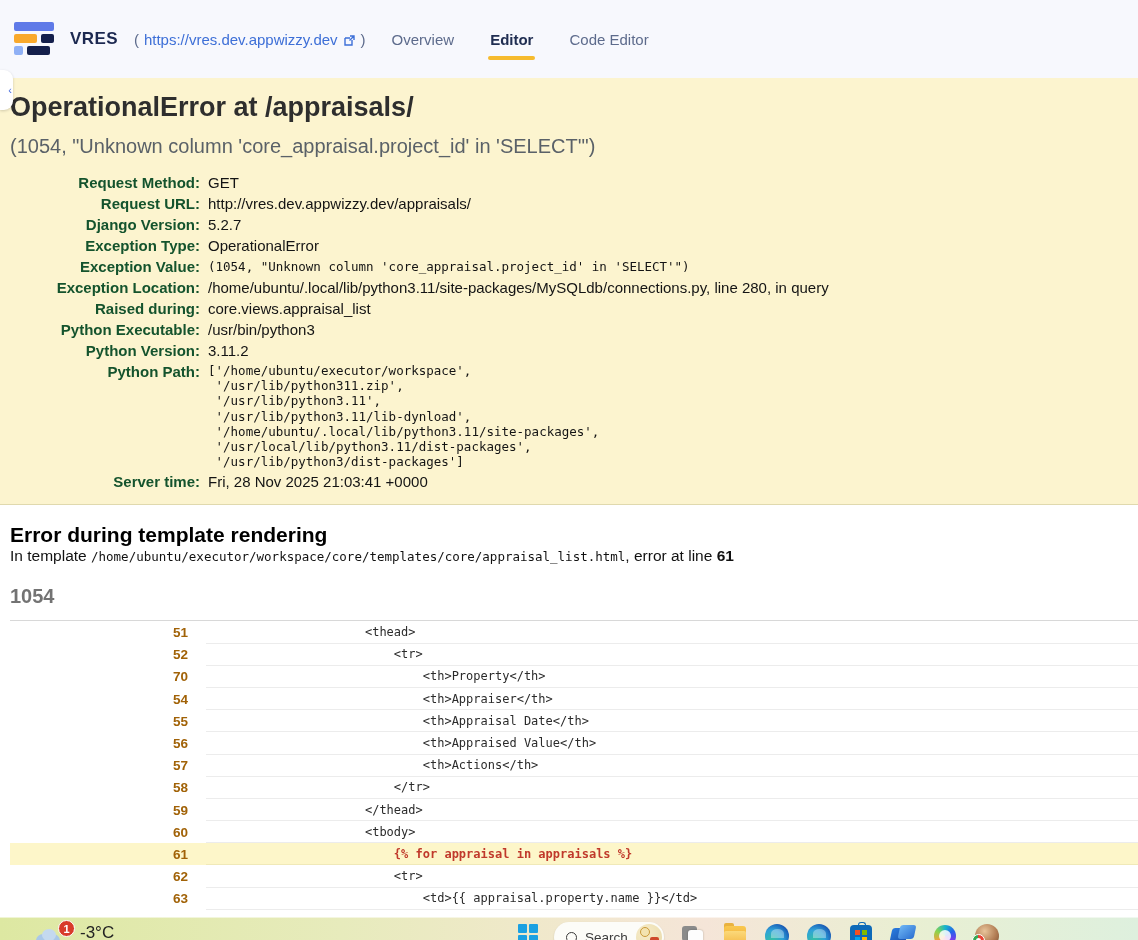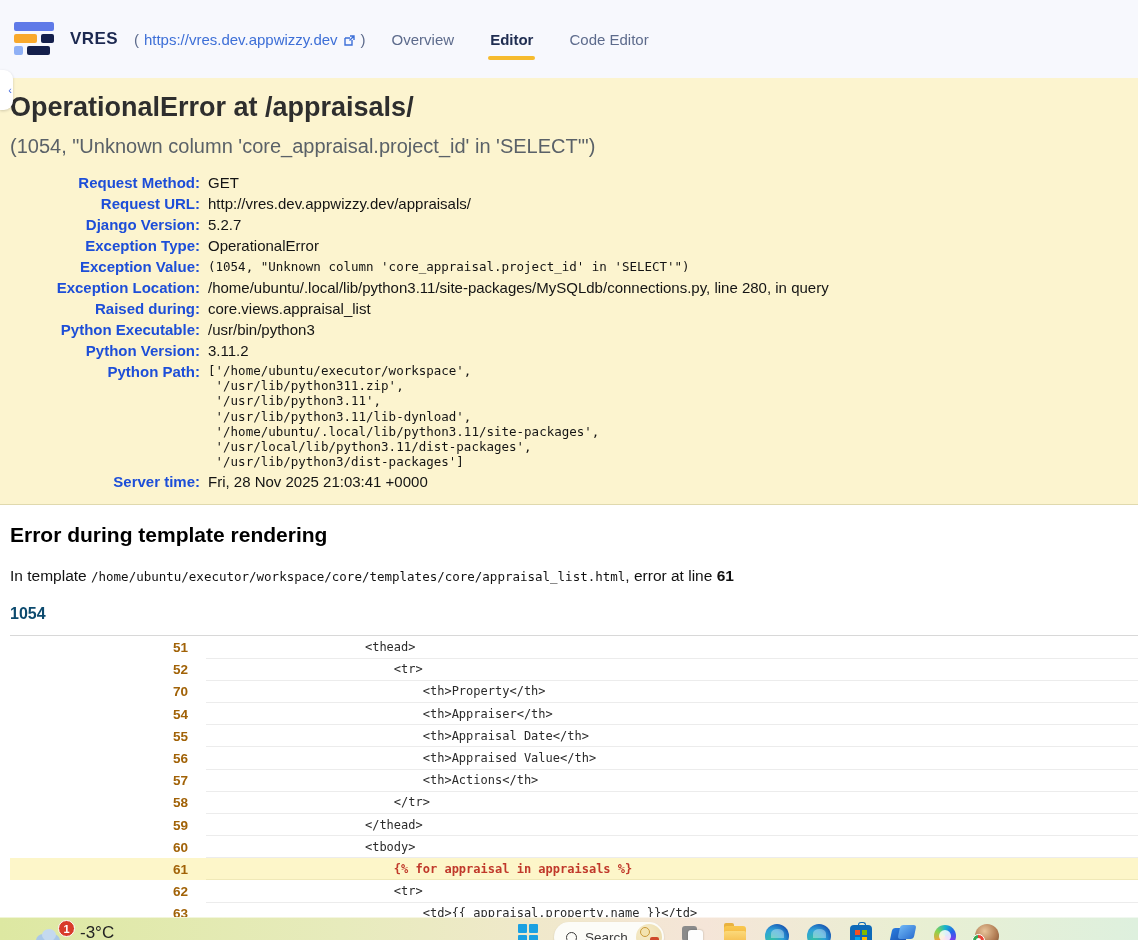--- a/index.html
+++ b/index.html
@@ -31,33 +31,33 @@
            border-radius:0 9px 9px 0; box-shadow:0 1px 3px rgba(0,0,0,.18); z-index:5;
            display:flex; align-items:center; justify-content:flex-end; cursor:pointer; }
   .notch span { color:#4a6fe0; font-size:11px; line-height:1; margin-right:1px; }
 
   
   .summary { background:#fcf4cf; border-bottom:1px solid #e0d9ae; padding:14px 10px 12px 10px; }
   .summary h1 { font-size:27px; font-weight:700; color:#2e2e2e; }
   .summary h2 { font-size:20px; font-weight:400; color:#5a6168; margin-top:12px; }
   .meta { margin-top:14px; width:100%; border-collapse:collapse; }
   .meta th { width:198px; text-align:right; vertical-align:top; font-size:15px;
-             color:#1d4ed8; padding:2px 8px 2px 0; white-space:nowrap; }
+             color:#14532d; padding:2px 8px 2px 0; white-space:nowrap; }
   .meta td { font-size:15px; color:#141414; padding:2px 0; }
   .meta td.mono, .mono { font-family:"DejaVu Sans Mono","Liberation Mono",monospace; font-size:12.5px; }
   .meta td pre { font-family:"DejaVu Sans Mono","Liberation Mono",monospace; font-size:12.5px;
                  line-height:15.2px; white-space:pre; }
 
   
   .tplsec { padding:18px 0 0 10px; }
   .tplsec h3 { font-size:21px; font-weight:bold; color:#000; }
-  .intro { margin-top:20px; font-size:15.5px; color:#111; }
+  .intro { font-size:15.5px; color:#111; }
   .intro .path { font-family:"DejaVu Sans Mono","Liberation Mono",monospace; font-size:12.5px; }
   .intro b { font-weight:bold; }
-  .codelabel { margin-top:20px; font-size:16px; font-weight:bold; color:#0c4a6e; }
+  .codelabel { margin-top:20px; font-size:20px; font-weight:bold; color:#737373; }
 
   
   .code-table { margin:12px 0 0 10px; border-top:1px solid #d8d8d8; }
   .crow { display:flex; height:22.2px; align-items:center; }
   .lineno { width:196px; text-align:right; padding-right:18px; font-size:13.5px;
             font-weight:bold; color:#a16207; flex:0 0 auto; }
   .codecell { flex:1; align-self:stretch; display:flex; align-items:center;
               border-bottom:1px solid #ececec;
               font-family:"DejaVu Sans Mono","Liberation Mono",monospace;
               font-size:12px; color:#2b2b2b; white-space:pre; }

